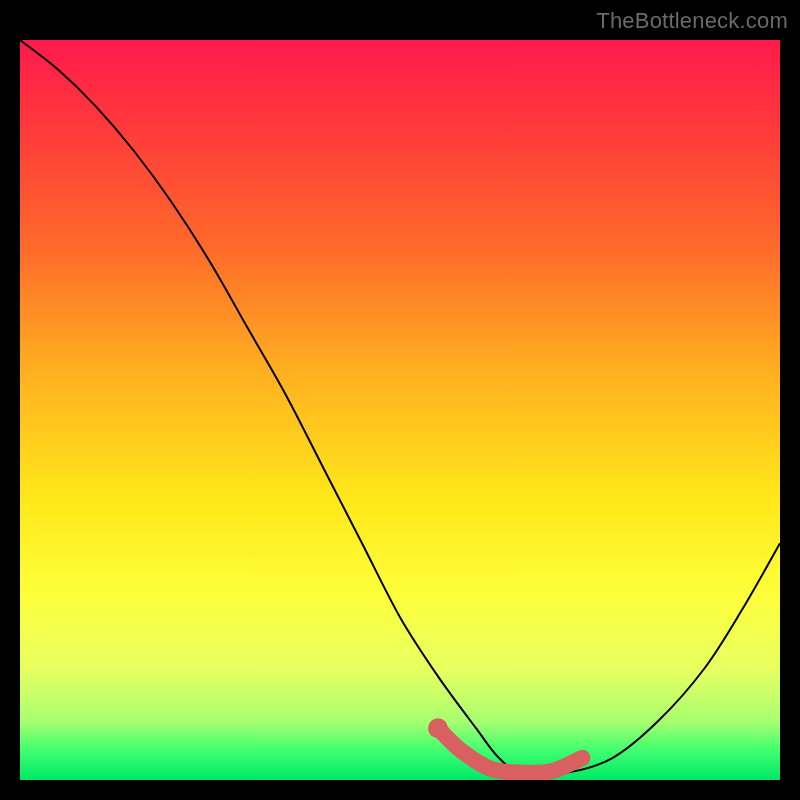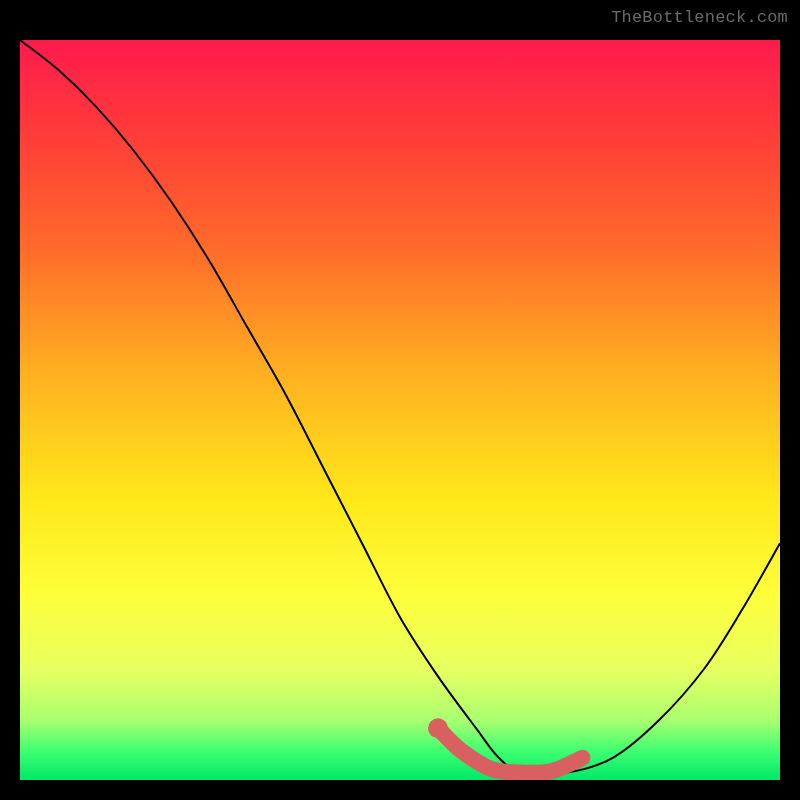--- a/index.html
+++ b/index.html
@@ -32,22 +32,22 @@
       #a8ff70 92%,
       #40ff70 96%,
       #00e868 100%
     );
   }
   .watermark {
     position: absolute;
     top: 8px;
     right: 12px;
     color: #6a6a6a;
-    font-family: Liberation Mono, monospace;
-    font-size: 17px;
+    font-family: Liberation Sans, sans-serif;
+    font-size: 22px;
     font-weight: 400;
     letter-spacing: 0.2px;
   }
   svg.curve {
     position: absolute;
     left: 0;
     top: 0;
     width: 760px;
     height: 740px;
   }

